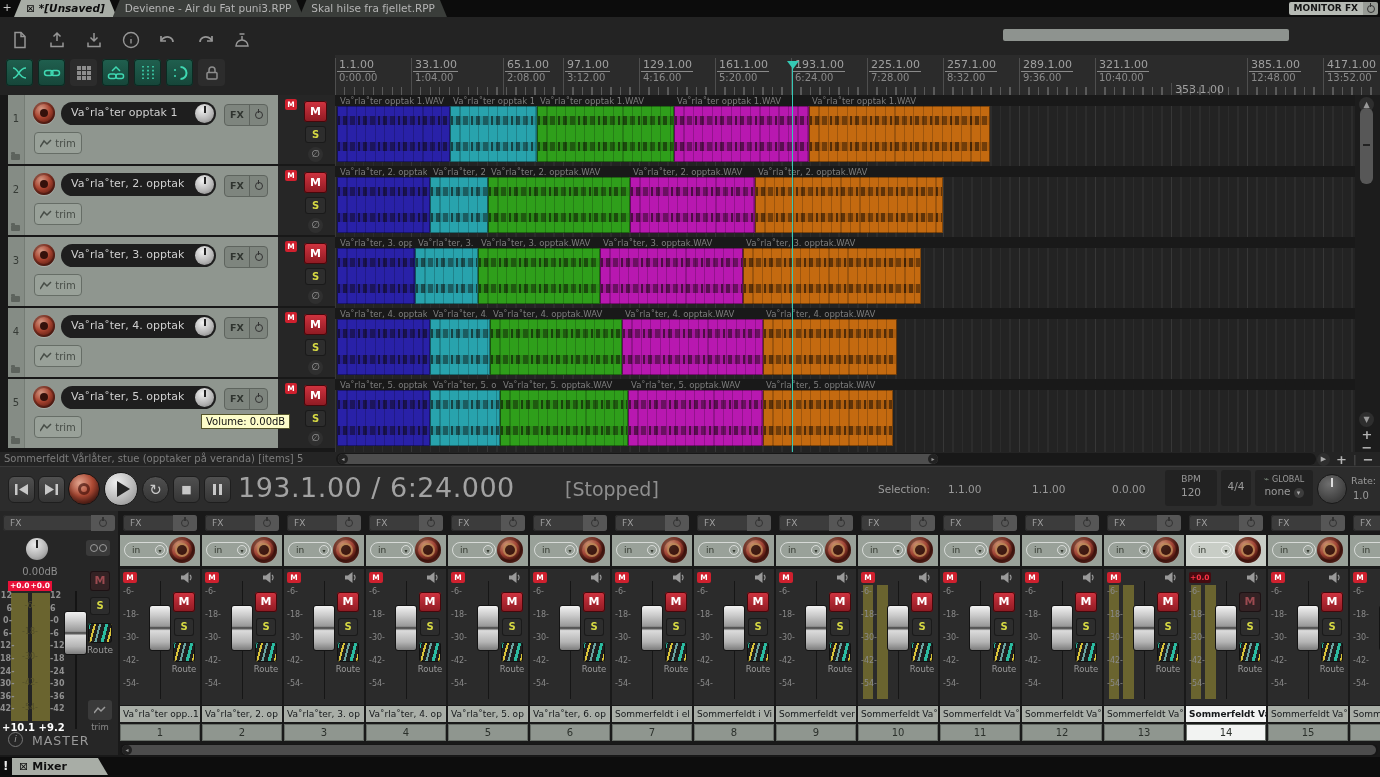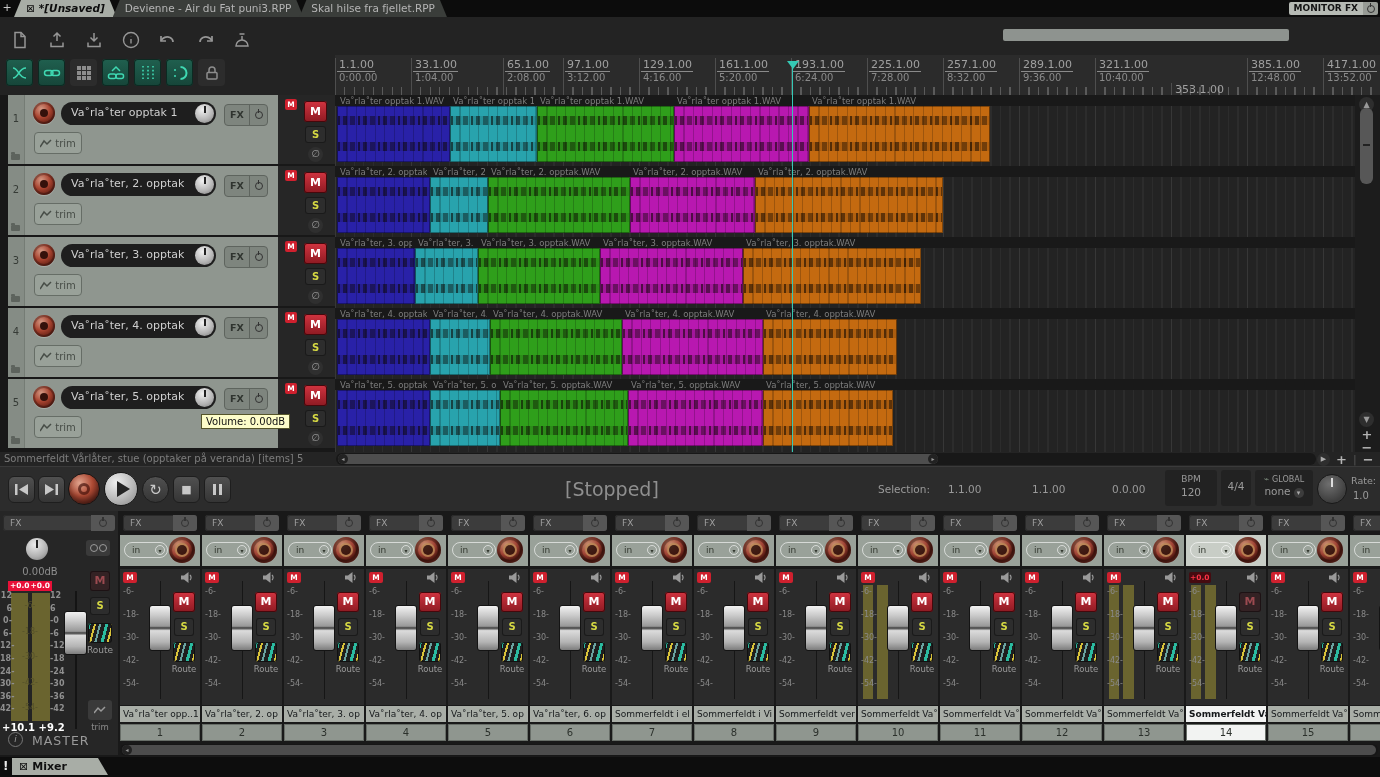--- a/index.html
+++ b/index.html
@@ -704,20 +704,21 @@
         <span class="tri"></span>
       </div>
   <div class="tb" id="btnloop">↻</div>
   <div class="tb" id="btnstop">■</div>
   <div class="tb" id="btnpause">
         <span class="pausebars">
           <i></i>
           <i></i>
         </span>
       </div>
+  <div id="timepos">193.1.00 / 6:24.000</div>
   <div id="playstate">[Stopped]</div>
   <div id="sel-label">Selection:</div>
   <div class="selval" style="left:948px;">1.1.00</div>
   <div class="selval" style="left:1032px;">1.1.00</div>
   <div class="selval" style="left:1112px;">0.0.00</div>
   <div class="tpbox" id="bpmbox">
     <div class="l1">BPM</div>
     <div class="l2">120</div>
   </div>
   <div class="tpbox" id="sigbox">

